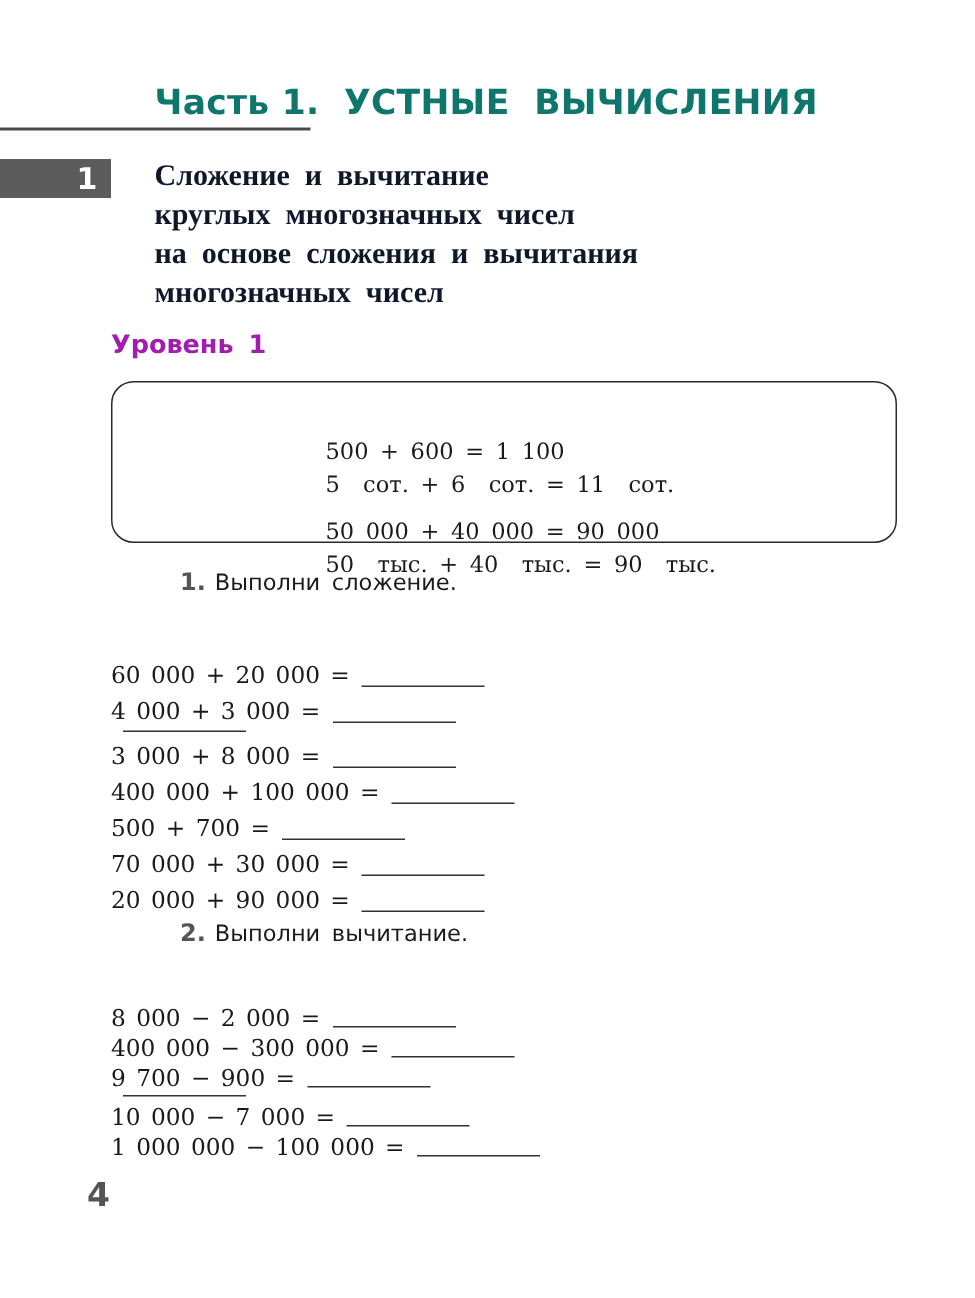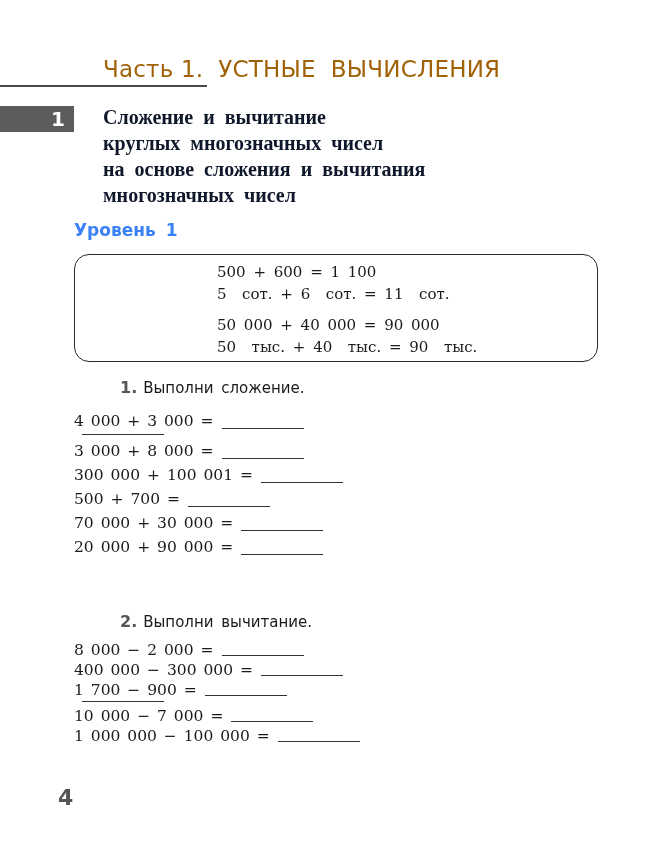--- a/index.html
+++ b/index.html
@@ -1,40 +1,40 @@
 <!DOCTYPE html>
 <html><head>
 <meta charset="utf-8">
 <style>
   html, body { margin: 0; padding: 0; background: #ffffff; }
   body { width: 650px; height: 865px; position: relative; overflow: hidden; color: #1a1a1a; }
   .sans { font-family: "DejaVu Sans", "Liberation Sans", sans-serif; }
-  .serif { font-family: "DejaVu Serif", "Liberation Serif", serif; }
+  .serif { font-family: "DejaVu Serif", "Liberation Serif", serif; margin-top: 29px; }
 
   .part-title {
     position: absolute; left: 103px; top: 56px;
-    font-size: 23px; font-weight: normal; color: #a16207;
+    font-size: 23px; font-weight: bold; color: #0f766e;
     white-space: pre; letter-spacing: 0.2px;
   }
   .title-rule { position: absolute; left: 0; top: 85px; width: 207px; height: 2px; background: #4a4a4a; }
 
   .section-badge {
     position: absolute; left: 0; top: 106px; width: 74px; height: 26px;
     background: #5c5c5c; color: #ffffff; font-size: 20px; font-weight: bold;
     text-align: right; box-sizing: border-box; padding-right: 9px; line-height: 26px;
   }
   .section-title {
     position: absolute; left: 103px; top: 104px;
     font-size: 20px; font-weight: bold; color: #0f172a; line-height: 26px;
     word-spacing: 5px;
     font-family: Liberation Serif, serif;
   }
   .section-title div { white-space: nowrap; }
 
-  .level-title { position: absolute; left: 74px; top: 220px; font-size: 17px; font-weight: bold; color: #3b82f6; word-spacing: 4px; }
+  .level-title { position: absolute; left: 74px; top: 220px; font-size: 17px; font-weight: bold; color: #a21caf; word-spacing: 4px; }
 
   .example-box {
     position: absolute; left: 74px; top: 254px; width: 524px; height: 108px;
     border: 1.5px solid #2a2a2a; border-radius: 15px; box-sizing: border-box;
   }
   .example-lines { position: absolute; left: 217px; top: 261px; font-size: 15px; line-height: 22px; word-spacing: 3px; }
   .example-lines .gap { height: 9px; }
   .example-lines div { white-space: pre; }
 
   .task-head { position: absolute; left: 74px; font-size: 15px; color: #1a1a1a; word-spacing: 3px; margin-left: 46px; }
@@ -69,34 +69,35 @@
   <div>5  сот. + 6  сот. = 11  сот.</div>
   <div class="gap"></div>
   <div>50 000 + 40 000 = 90 000</div>
   <div>50  тыс. + 40  тыс. = 90  тыс.</div>
 </div>
 
 <div class="task-head sans" style="top:378px;">
   <span class="task-num">1.</span><span>Выполни  сложение.</span>
 </div>
 <div class="eq-list serif" style="top:409px; line-height:24px;">
+  <div class="eq-row"><span class="eq-text">60 000 + 20 000 =</span><span class="blank"></span></div>
   <div class="eq-row"><span class="eq-text">4 000 + 3 000 =</span><span class="blank"></span></div>
   <div class="eq-row"><span class="blank"></span></div>
   <div class="eq-row"><span class="eq-text">3 000 + 8 000 =</span><span class="blank"></span></div>
-  <div class="eq-row"><span class="eq-text">300 000 + 100 001 =</span><span class="blank"></span></div>
+  <div class="eq-row"><span class="eq-text">400 000 + 100 000 =</span><span class="blank"></span></div>
   <div class="eq-row"><span class="eq-text">500 + 700 =</span><span class="blank"></span></div>
   <div class="eq-row"><span class="eq-text">70 000 + 30 000 =</span><span class="blank"></span></div>
   <div class="eq-row"><span class="eq-text">20 000 + 90 000 =</span><span class="blank"></span></div>
 </div>
 
 <div class="task-head sans" style="top:612px;">
   <span class="task-num">2.</span><span>Выполни  вычитание.</span>
 </div>
 <div class="eq-list serif" style="top:640px; line-height:20px;">
   <div class="eq-row"><span class="eq-text">8 000 − 2 000 =</span><span class="blank"></span></div>
   <div class="eq-row"><span class="eq-text">400 000 − 300 000 =</span><span class="blank"></span></div>
-  <div class="eq-row"><span class="eq-text">1 700 − 900 =</span><span class="blank"></span></div>
+  <div class="eq-row"><span class="eq-text">9 700 − 900 =</span><span class="blank"></span></div>
   <div class="eq-row"><span class="blank"></span></div>
   <div class="eq-row"><span class="eq-text">10 000 − 7 000 =</span><span class="blank"></span></div>
   <div class="eq-row"><span class="eq-text">1 000 000 − 100 000 =</span><span class="blank"></span></div>
 </div>
 
 <div class="page-number sans">4</div>
 
 </body></html>

